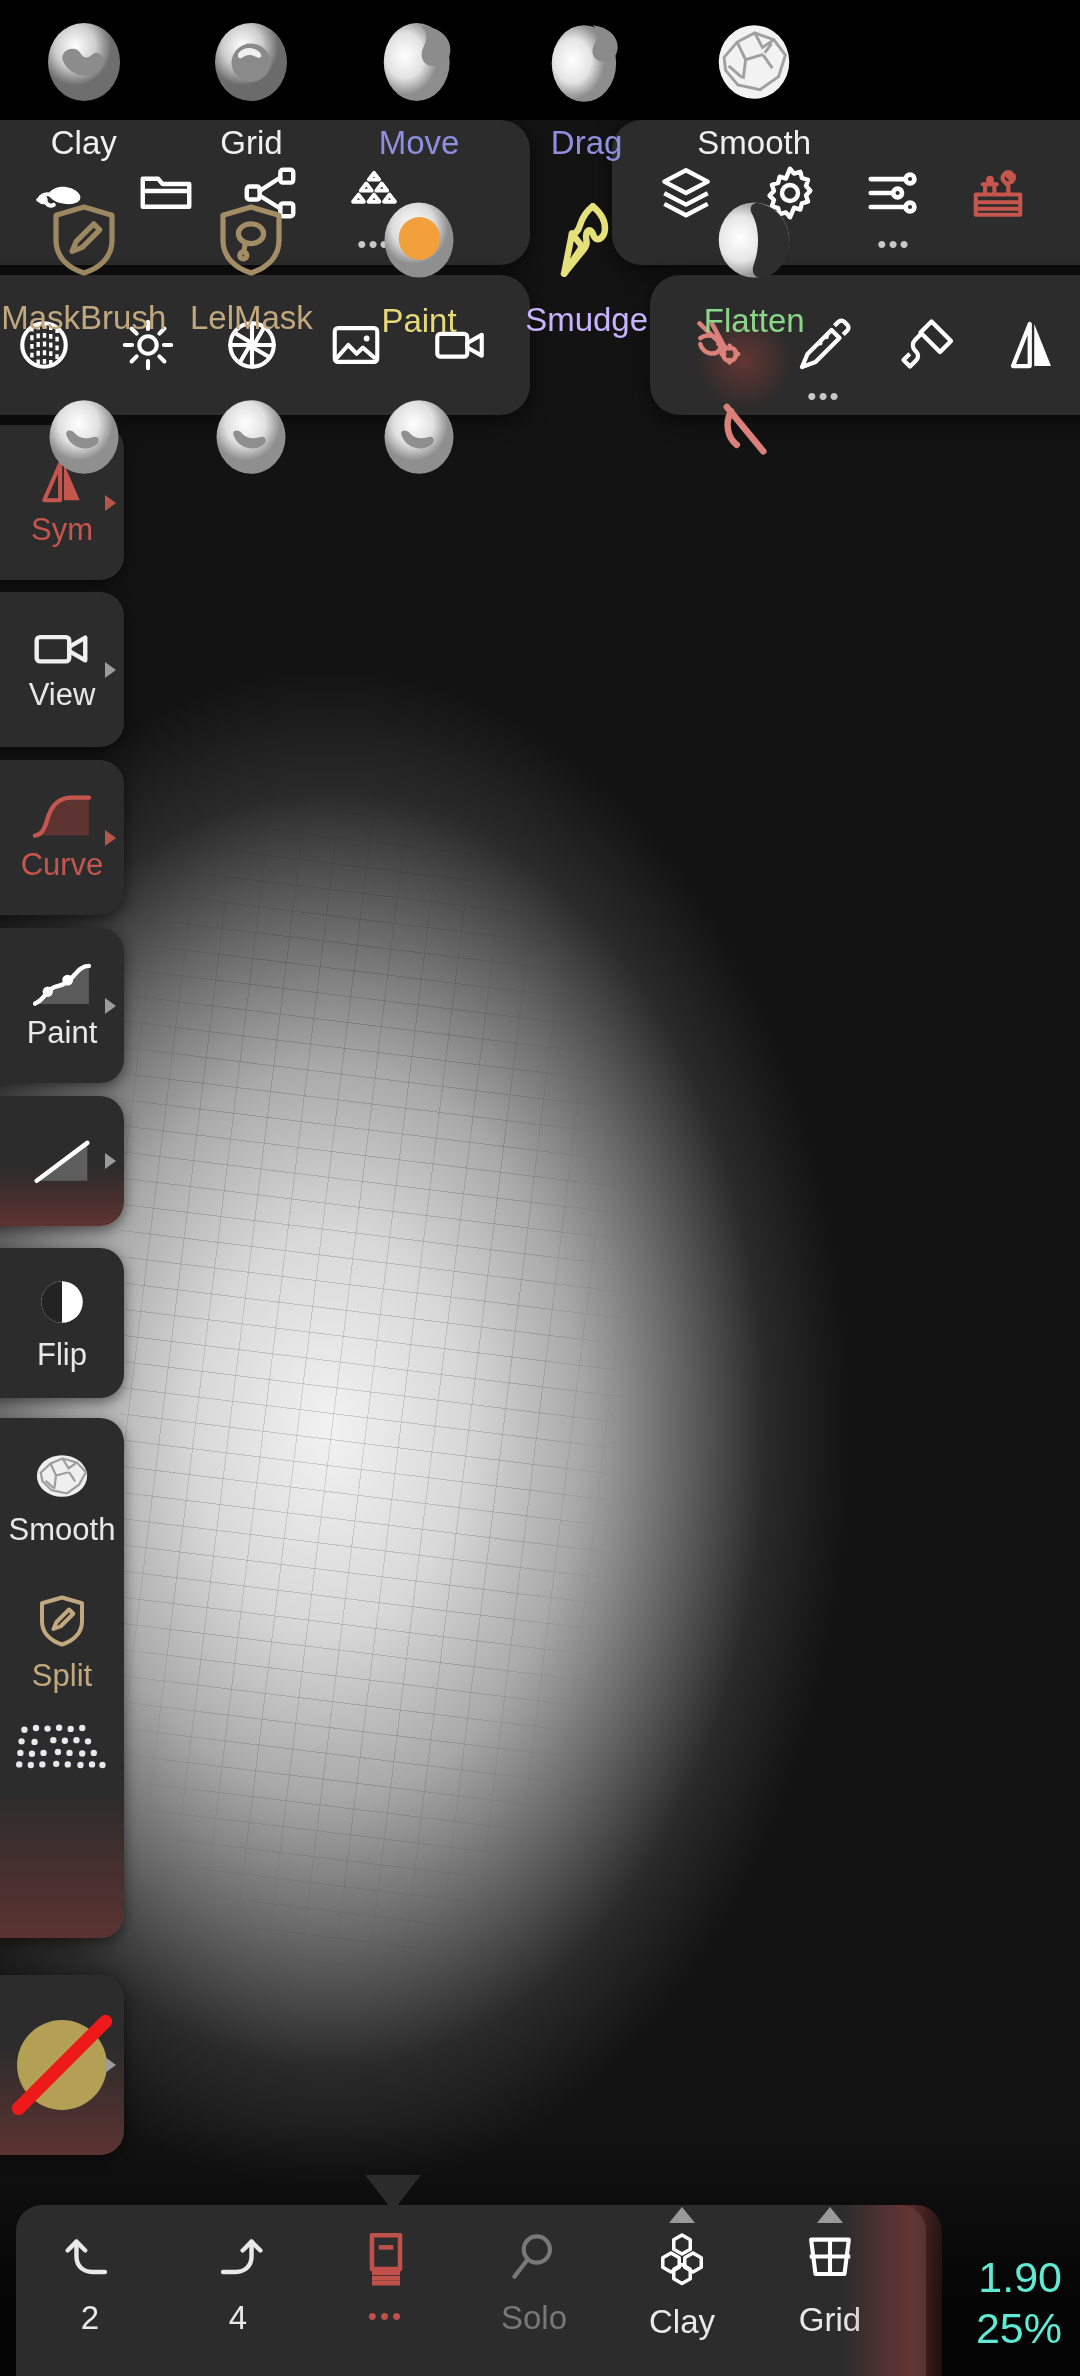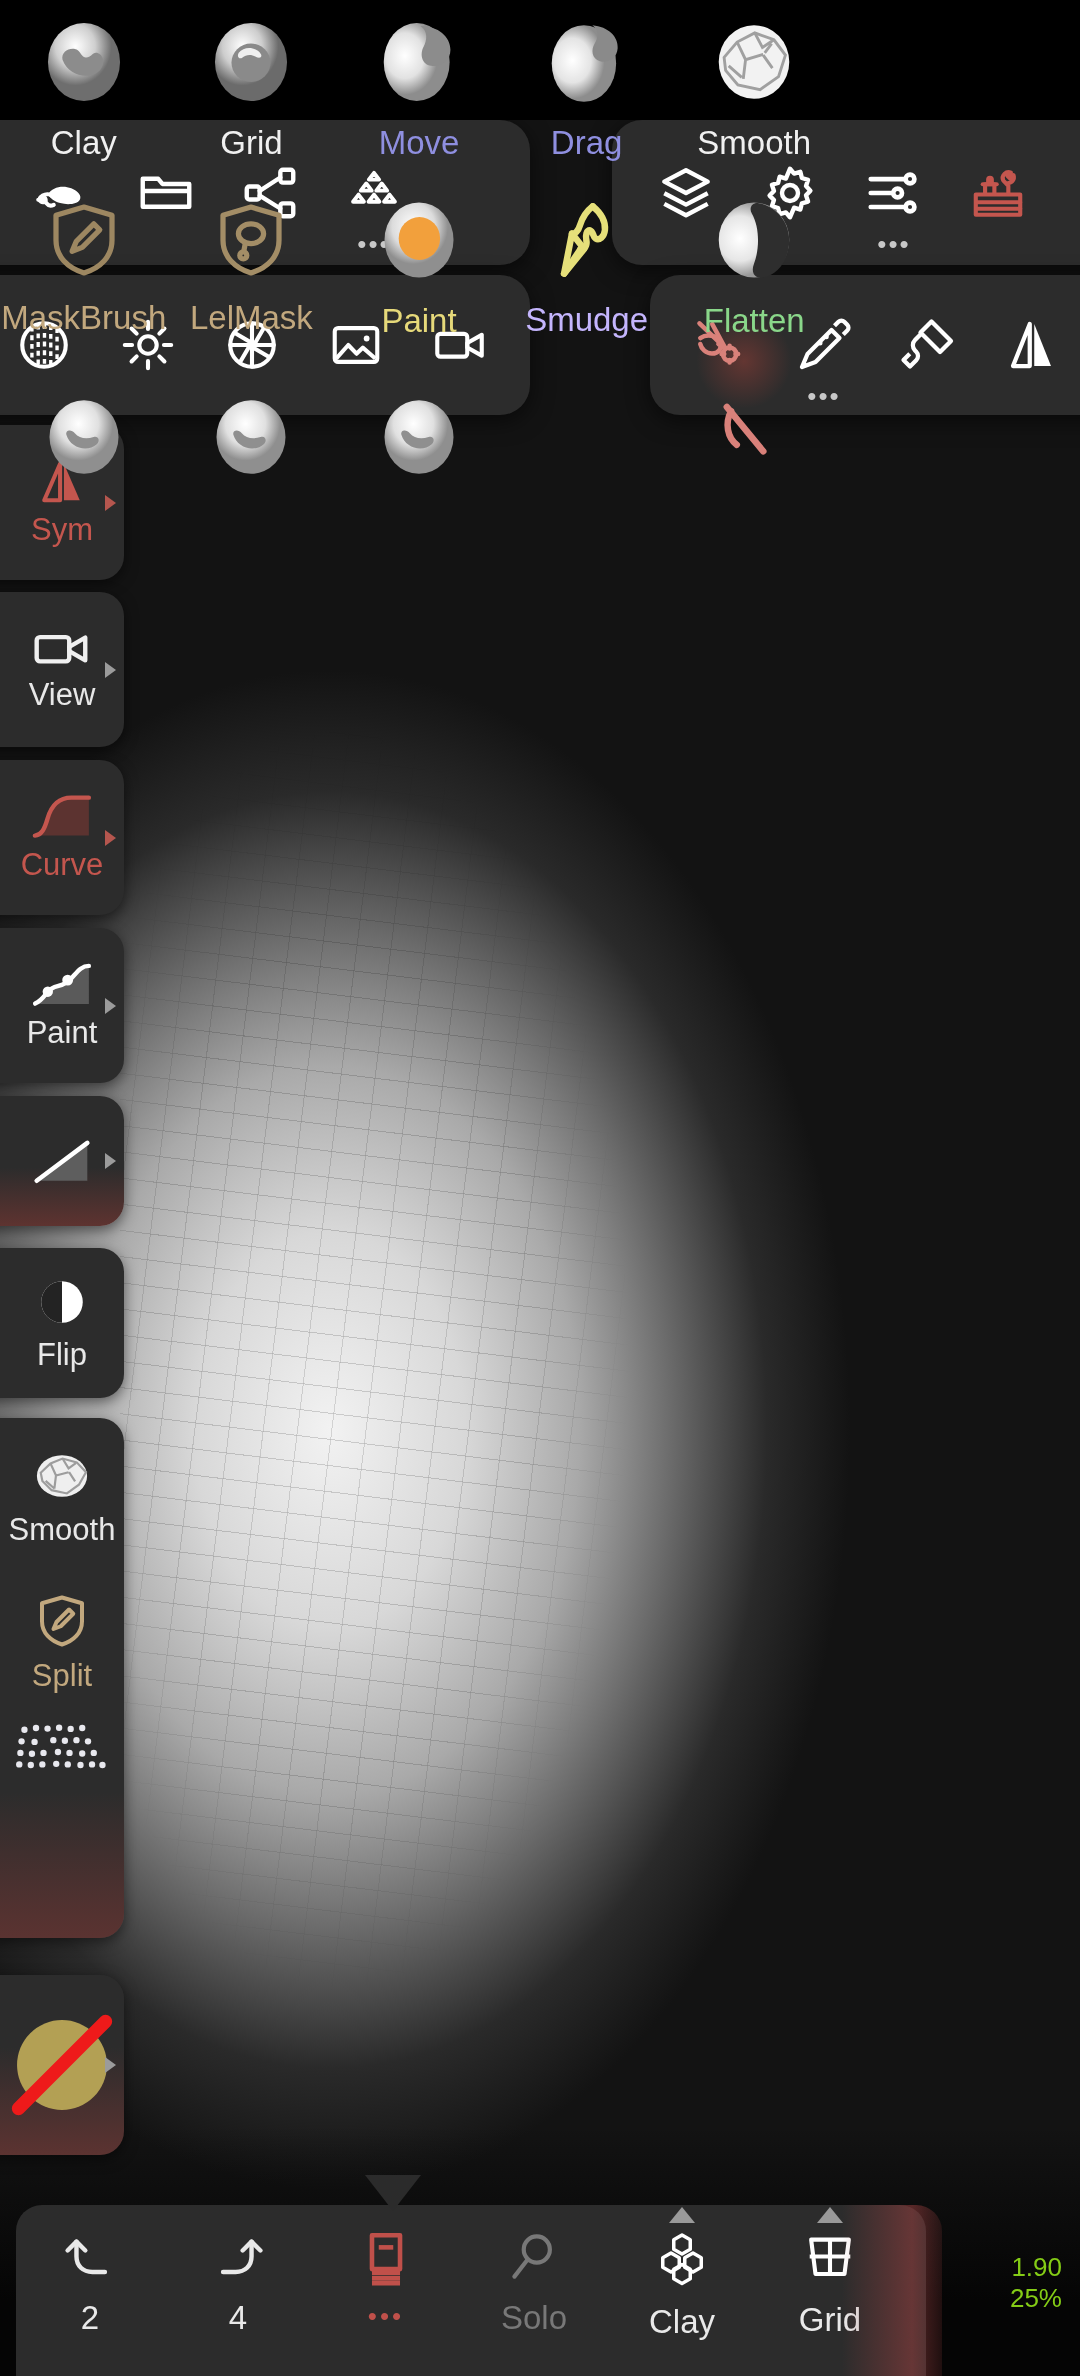--- a/index.html
+++ b/index.html
@@ -208,22 +208,22 @@
   .bitem .blabel.red { color: #c0504a; font-size: 26px; letter-spacing: 3px; }
   .uparrow {
     position: absolute; top: -22px; left: 50%; transform: translateX(-50%);
     width: 0; height: 0;
     border-left: 13px solid transparent;
     border-right: 13px solid transparent;
     border-bottom: 16px solid #9a9a9a;
   }
   #zoomval {
     position: absolute; right: 18px; top: 2252px;
-    text-align: right; color: #84cc16; line-height: 1.18;
-    font-size: 26px; z-index: 21;
+    text-align: right; color: #5eead4; line-height: 1.18;
+    font-size: 43px; z-index: 21;
   }
 
   
   .redglow {
     position: absolute; width: 96px; height: 96px; border-radius: 50%;
     background: radial-gradient(circle, rgba(190,70,60,.38) 0%, rgba(190,70,60,0) 70%);
   }
 </style>
 </head>
 <body>

